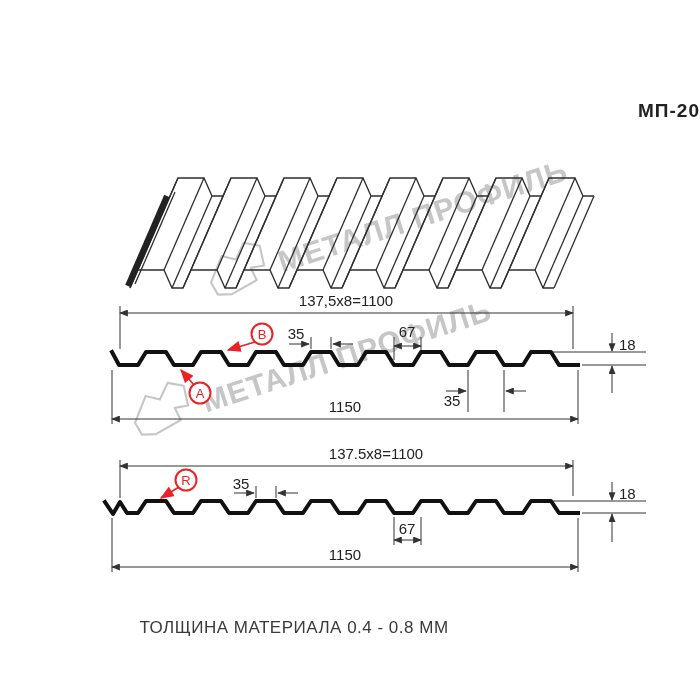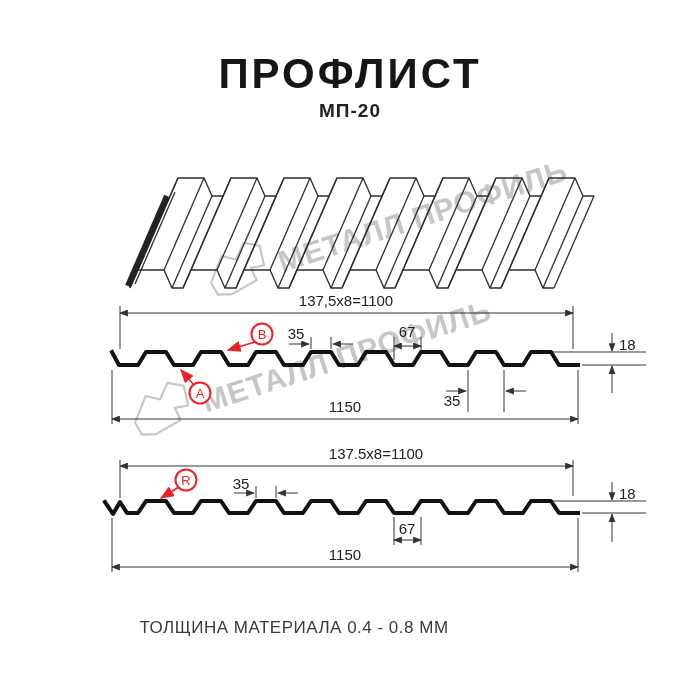--- a/index.html
+++ b/index.html
@@ -1,20 +1,20 @@
 <!DOCTYPE html>
 <html><head>
 <meta charset="utf-8">
 <style>
   html,body{margin:0;padding:0;background:#fff;}
   #stage{position:relative;width:700px;height:700px;background:#ffffff;overflow:hidden;
          font-family:"Liberation Sans", sans-serif;}
   .title{position:absolute;left:0;top:50px;width:700px;text-align:center;
          font-size:42px;font-weight:bold;letter-spacing:3px;color:#161616;}
-  .subtitle{position:absolute;left:0;top:100px;width:700px;text-align:center;
+  .subtitle{position:absolute;left:0;top:100px;width:700px;text-align:right;
          font-size:19px;font-weight:bold;letter-spacing:1px;color:#222;}
   .footer{position:absolute;left:0;top:618px;width:588px;text-align:center;
          font-size:17px;letter-spacing:0.5px;color:#3a3a3a;}
   .wm{position:absolute;display:flex;align-items:flex-end;gap:10px;
       color:#c6c6c6;font-weight:bold;font-size:30px;letter-spacing:1px;
       transform:rotate(-18deg);transform-origin:left bottom;white-space:nowrap;z-index:1;}
   #wm1{left:214px;top:252px;}
   #wm2{left:138px;top:392px;}
   svg.canvas{position:absolute;left:0;top:0;z-index:2;}
   .thin{stroke:#2e2e2e;stroke-width:1.3;fill:none;}
@@ -26,21 +26,20 @@
   .redln{stroke:#ed2024;stroke-width:1.6;fill:none;}
   .redcirc{stroke:#ed2024;stroke-width:2;fill:#ffffff;}
   .redtx{font-size:13px;fill:#ed2024;text-anchor:middle;font-family:"Liberation Sans",sans-serif;}
   .wmlogo{stroke:#c6c6c6;stroke-width:2.2;fill:none;stroke-linejoin:round;}
 </style>
 </head>
 <body>
 
 <div id="stage">
 
-  <div class="title">ПРОФЛИСТ</div>
   <div class="subtitle">МП-20</div>
 
   <div class="wm" id="wm1">
     <svg width="64" height="50" viewBox="0 0 66 52">
       <polygon class="wmlogo" points="3,32 22,9 35,17 48,3 63,11 61,32 47,30 49,44 20,50 6,46"></polygon>
     </svg>
     <span>МЕТАЛЛ ПРОФИЛЬ</span>
   </div>
   <div class="wm" id="wm2">
     <svg width="64" height="50" viewBox="0 0 66 52">

